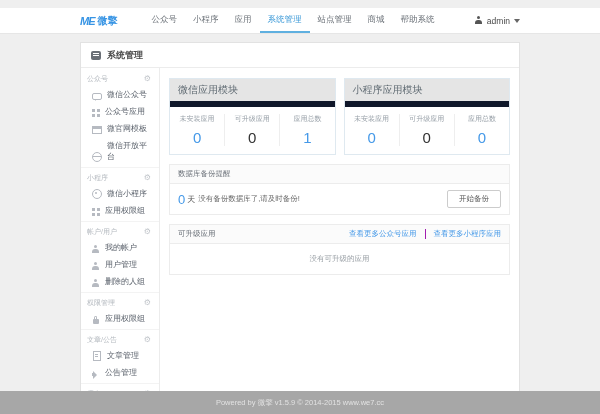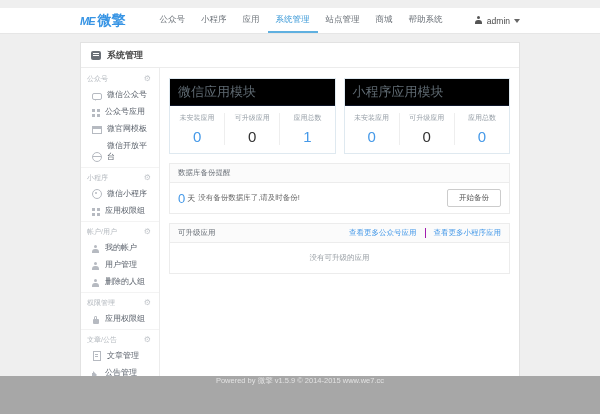--- a/index.html
+++ b/index.html
@@ -7,21 +7,21 @@
     width:600px;height:414px;position:relative;overflow:hidden;
     background:#efefef;
     font-family:"Liberation Sans","DejaVu Sans",sans-serif;
     -webkit-font-smoothing:antialiased;
   }
   
   .navbar{height:25px;background:#fff;border-bottom:1px solid #e6e6e6;}
   .nav-inner{width:440px;margin:8px auto;display:flex;align-items:center;height:100%;}
   .logo{display:flex;align-items:center;gap:3px;margin-right:26px;cursor:pointer;}
   .logo-mark{font-size:11px;font-weight:900;font-style:italic;color:#3794e4;letter-spacing:-1px;}
-  .logo-text{font-size:14px;font-weight:bold;color:#3794e4;}
+  .logo-text{font-size:10px;font-weight:bold;color:#3794e4;}
   .nav-menu{display:flex;height:100%;}
   .nav-item{font-size:8.5px;color:#6b7178;padding:0 8px;display:flex;align-items:center;height:100%;box-sizing:border-box;border-bottom:2px solid transparent;cursor:pointer;text-decoration:none;}
   .nav-item.active{color:#3f9bd8;border-bottom-color:#5fb0e0;}
   .nav-user{margin-left:auto;display:flex;align-items:center;gap:4px;cursor:pointer;}
   .nav-user-name{font-size:8.5px;color:#4a4a4a;}
   
   .icx{position:relative;display:inline-block;width:8px;height:8px;flex:none;}
   .ic-chat{border:1px solid #b6bac1;border-radius:2px;height:5px;margin-top:1px;}
   .ic-chat::after{content:"";position:absolute;left:1px;bottom:-2px;border-left:2px solid transparent;border-right:0 solid transparent;border-top:2px solid #b6bac1;}
   .ic-grid::before{content:"";position:absolute;left:0;top:0;width:3px;height:3px;background:#b6bac1;box-shadow:5px 0 #b6bac1,0 5px #b6bac1,5px 5px #b6bac1;}
@@ -54,40 +54,40 @@
   
   .sidebar{width:78px;border-right:1px solid #ececec;flex:none;padding-top:1px;}
   .side-section{border-bottom:1px solid #f3f3f3;padding-bottom:2px;}
   .sec-head{display:flex;align-items:center;justify-content:space-between;padding:5px 8px 2px 6px;}
   .sec-title{font-size:7px;color:#b4b9bf;}
   .side-item{display:flex;align-items:flex-end;gap:5px;padding:3px 6px 3px 11px;font-size:8px;color:#5a616b;cursor:pointer;}
   
   .main{flex:1;padding:10px 9px;min-width:0;}
   .cards-row{display:flex;gap:8px;}
   .stat-card{flex:1;border:1px solid #dfe9f0;background:#fff;min-width:0;}
-  .stat-head{padding:4px 8px;font-size:13px;color:#5f6a72;background:#000000;border-bottom:1px solid #0f172a;}
+  .stat-head{padding:4px 8px;font-size:10px;color:#5f6a72;background:#e5e5e5;border-bottom:6px solid #0f172a;}
   .stat-body{display:flex;padding:7px 0 8px;}
   .metric{flex:1;text-align:center;border-right:1px solid #eeeeee;cursor:default;}
   .metric:last-child{border-right:none;}
   .m-label{font-size:7px;color:#98a0a8;}
   .m-value{font-size:15px;margin-top:5px;color:#4599e8;}
   .m-value.dark{color:#333;}
   .panel{border:1px solid #ececec;margin-top:9px;}
   .panel-head{padding:4px 8px;font-size:7.5px;color:#6a7078;background:#fbfbfb;border-bottom:1px solid #ececec;display:flex;justify-content:space-between;align-items:center;}
   .backup-body{display:flex;align-items:center;padding:6px 8px;}
   .backup-days{font-size:13px;color:#4599e8;}
   .backup-unit{font-size:8px;color:#555;margin:0 3px 0 2px;}
   .backup-msg{font-size:7.5px;color:#666;}
   .btn{margin-left:auto;font-size:7.5px;color:#555;border:1px solid #cccccc;background:#fff;padding:3px 11px;border-radius:2px;cursor:pointer;}
   .head-links{display:flex;align-items:center;}
   .head-link{font-size:7.5px;color:#4599e8;text-decoration:none;cursor:pointer;}
   .head-link + .head-link{border-left:1px solid #a21caf;margin-left:8px;padding-left:8px;}
   .empty-text{padding:10px;text-align:center;font-size:7.5px;color:#9aa0a6;}
   
-  .footer{position:absolute;left:0;right:0;bottom:0;height:38px;background:#a7a7a7;display:flex;align-items:flex-start;justify-content:center;}
+  .footer{position:absolute;left:0;right:0;bottom:0;height:23px;background:#a7a7a7;display:flex;align-items:center;justify-content:center;}
   .footer-text{font-size:7.5px;color:#e2e2e2;}
 </style>
 </head>
 <body>
 
 <div class="navbar">
   <div class="nav-inner">
     <div class="logo">
       <span class="logo-mark">ME</span>
       <span class="logo-text">微擎</span>

